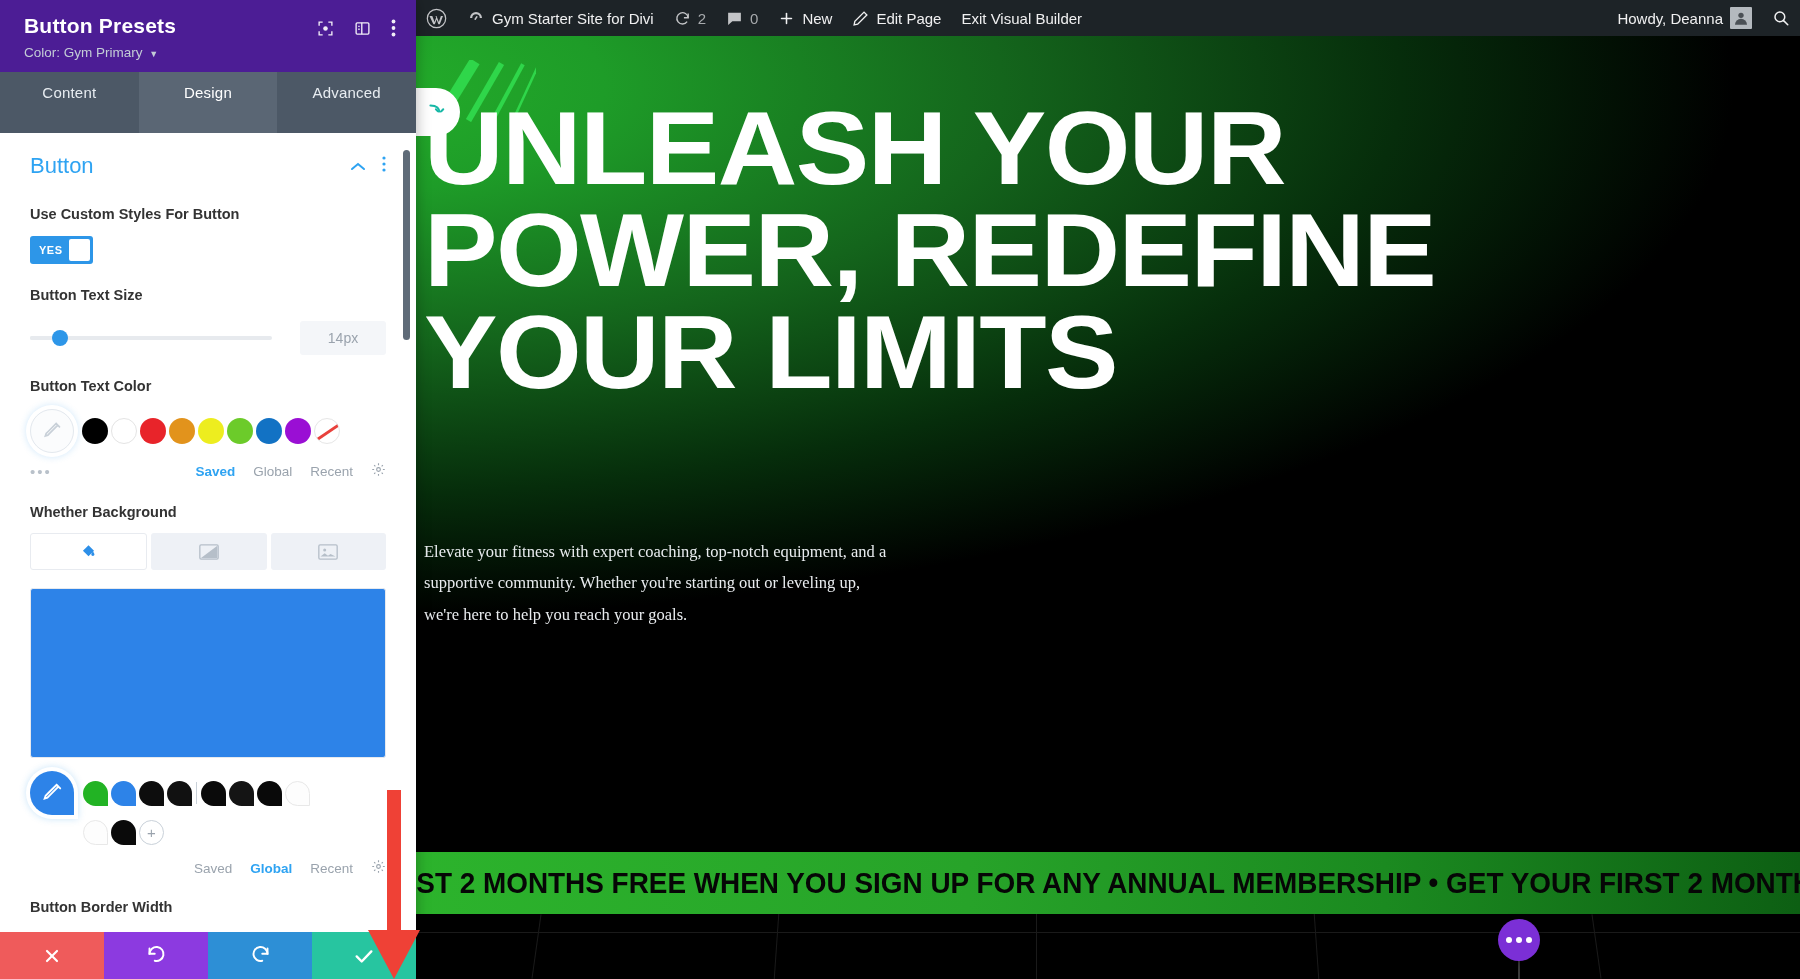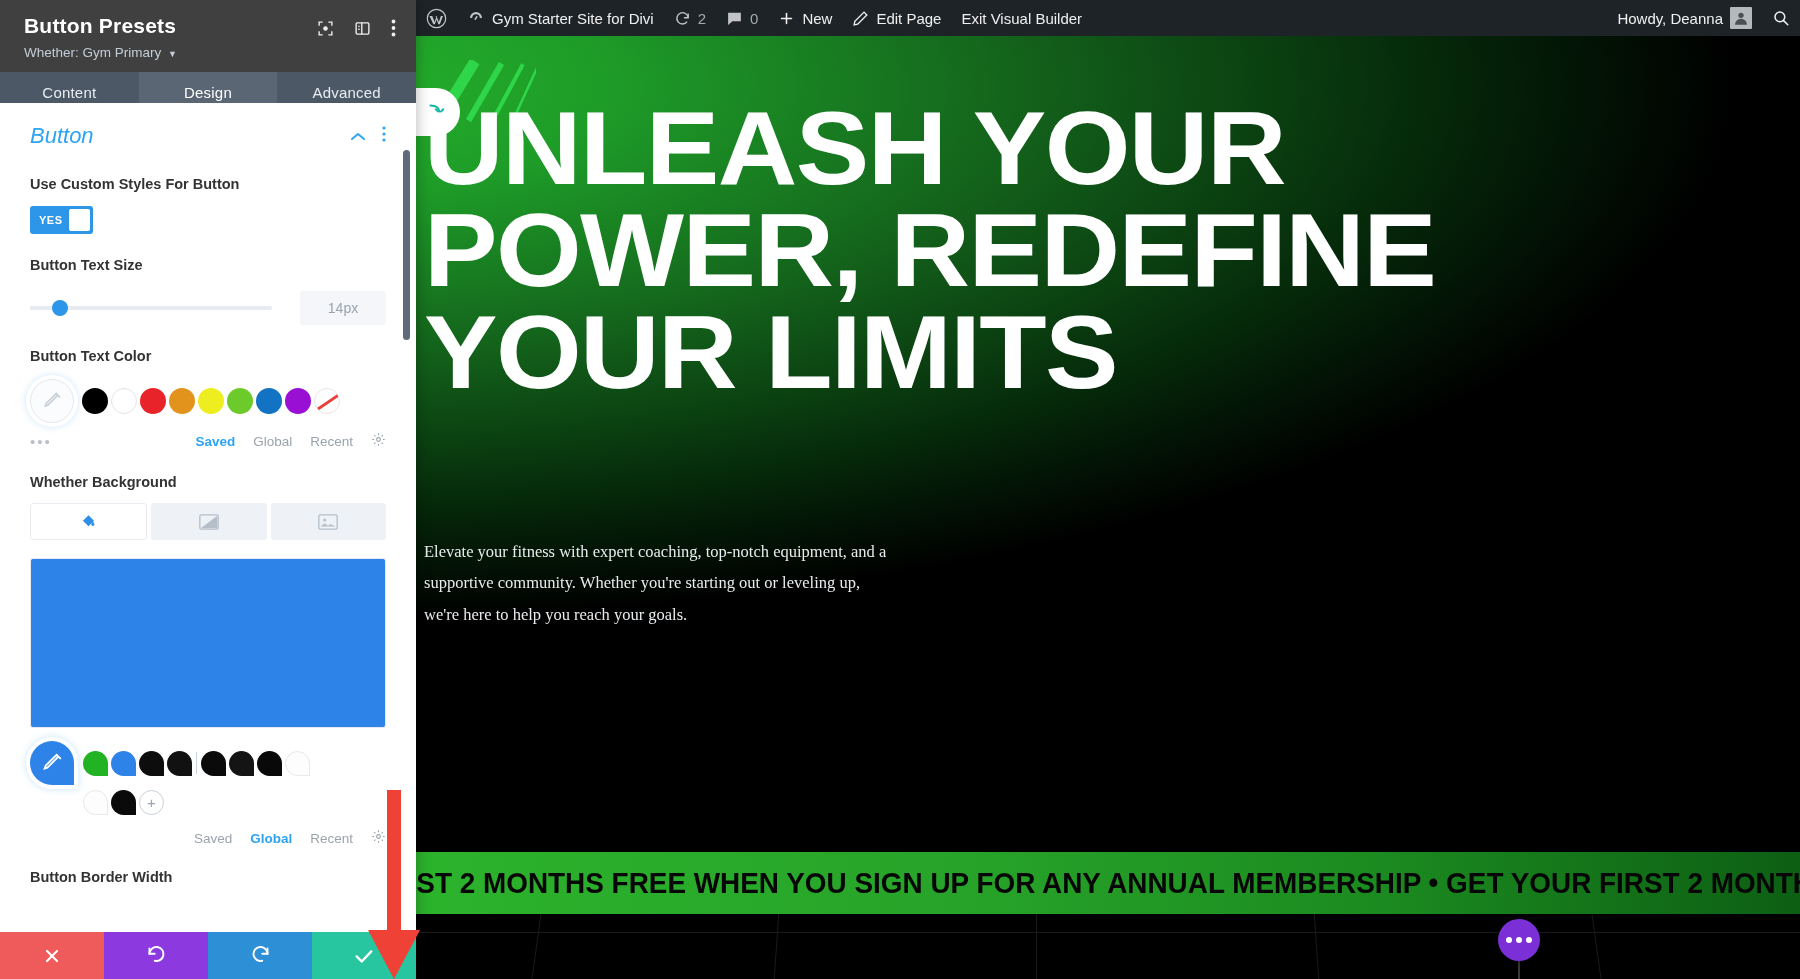--- a/index.html
+++ b/index.html
@@ -103,45 +103,45 @@
   }
 
   
   #panel {
     position:absolute; left:0; top:0; width:416px; height:979px;
     background:#fff; z-index:50; overflow:hidden;
     box-shadow:0 0 14px rgba(0,0,0,.3);
     display:flex; flex-direction:column;
   }
   #panel-header {
-    background:#404040; color:#fff; padding:14px 20px 12px 24px;
+    background:#4c1d95; color:#fff; padding:14px 20px 12px 24px;
     flex:0 0 auto;
   }
   #ph-top { display:flex; align-items:flex-start; }
   #ph-title { font-size:21px; font-weight:700; letter-spacing:.2px; }
   #ph-icons { margin-left:auto; display:flex; align-items:center; gap:20px; padding-top:5px; }
   .ph-ico { opacity:.92; cursor:pointer; display:flex; }
   #ph-preset {
     margin-top:7px; font-size:13.5px; color:#c3ccd6; cursor:pointer;
   }
   #ph-preset .caret { font-size:9px; margin-left:3px; }
 
   #tabs { display:flex; background:#4c5866; flex:0 0 auto; }
   .tab {
-    flex:1; text-align:center; padding:12px 0 2px; font-size:15px;
+    flex:1; text-align:center; padding:12px 0 32px; font-size:15px;
     color:#e7ecf1; cursor:pointer; letter-spacing:.2px;
   }
   .tab.active { background:#5a6674; color:#fff; }
 
   #panel-body {
     flex:1 1 auto; overflow:hidden; position:relative;
     padding:0 30px 0 30px; background:#fff;
   }
   #sec-title-row {
-    display:flex; align-items:center; padding:20px 0 4px;font-style:italic;
+    display:flex; align-items:center; padding:20px 0 4px;
   }
   #sec-title { color:#2ea3f2; font-size:22px; font-weight:400; }
   #sec-icons { margin-left:auto; display:flex; align-items:center; gap:16px; }
 
   .field-label {
     font-size:14.5px; color:#333; font-weight:700; margin-top:22px;
     line-height:1.3;
   }
   .field-label.wide { max-width:230px; }
 
@@ -400,21 +400,21 @@
           <span class="ph-ico">
             <svg width="5" height="18" viewBox="0 0 5 18">
               <circle cx="2.5" cy="2.5" r="1.9" fill="#fff"></circle>
               <circle cx="2.5" cy="9" r="1.9" fill="#fff"></circle>
               <circle cx="2.5" cy="15.5" r="1.9" fill="#fff"></circle>
             </svg>
           </span>
         </div>
       </div>
       <div id="ph-preset">
-        <span>Whether:</span>
+        <span>Color:</span>
         <span>Gym Primary</span>
         <span class="caret">▼</span>
       </div>
     </div>
 
     <div id="tabs">
       <div class="tab">Content</div>
       <div class="tab active">Design</div>
       <div class="tab">Advanced</div>
     </div>

